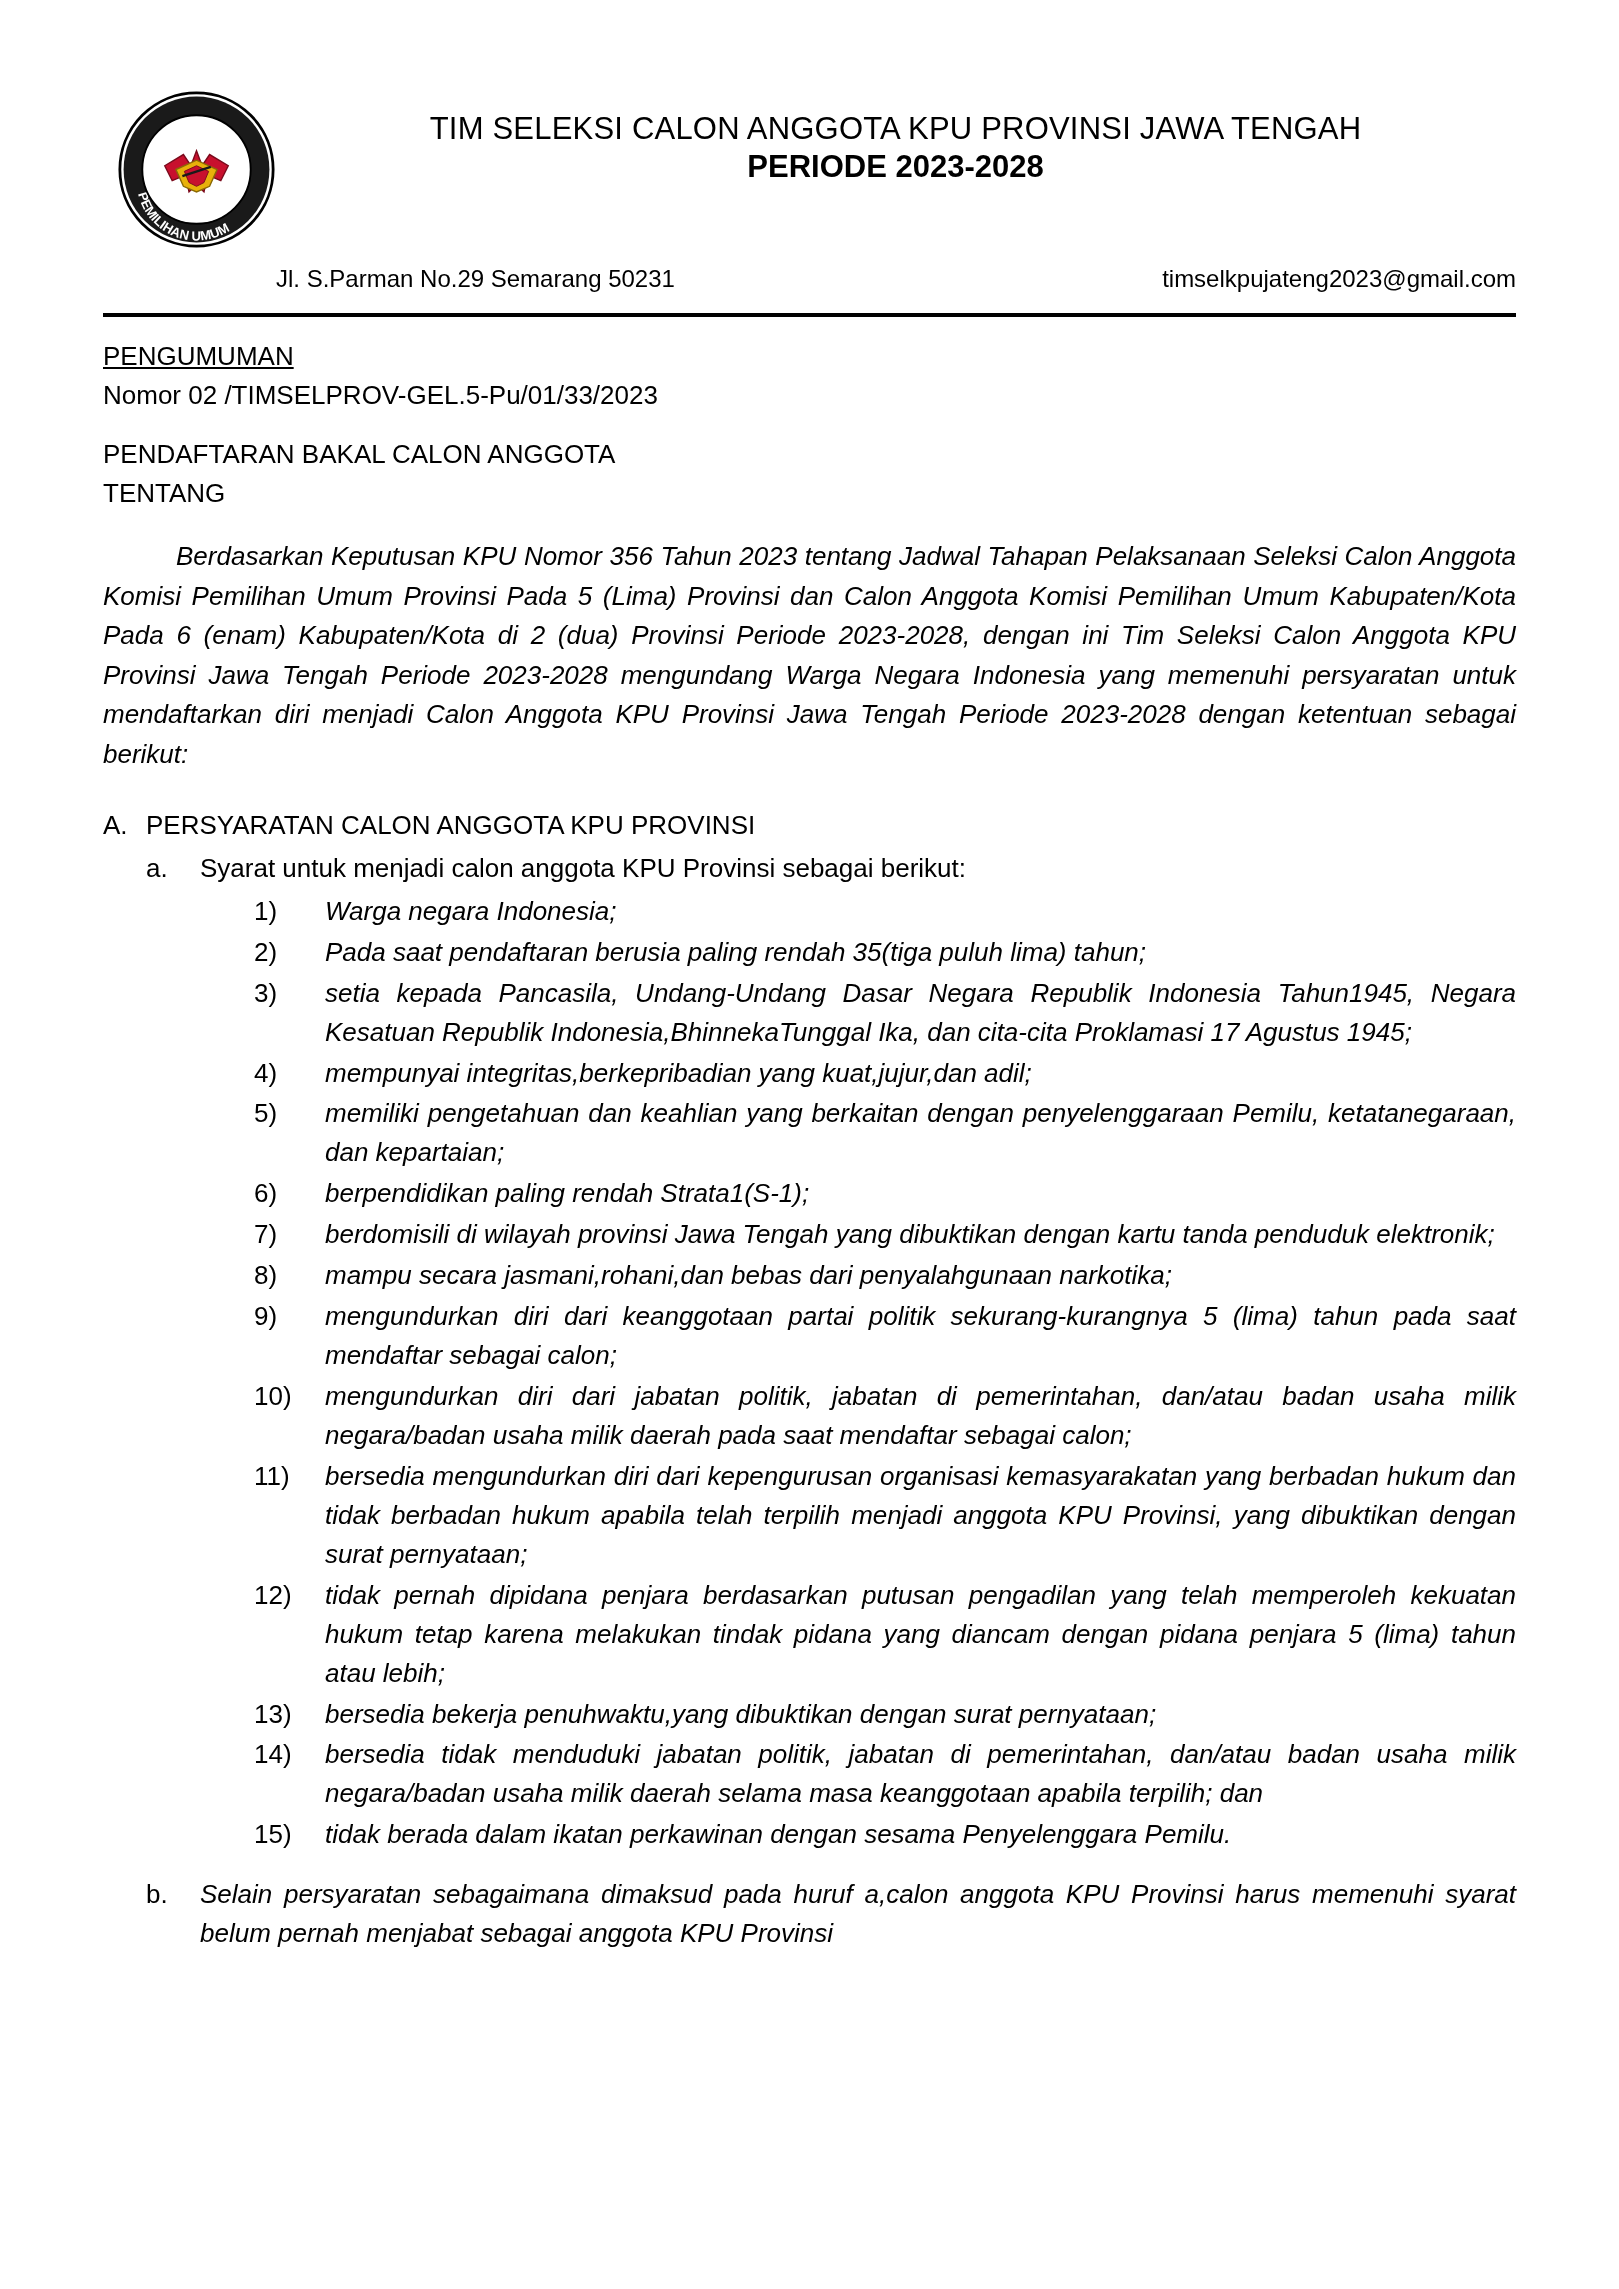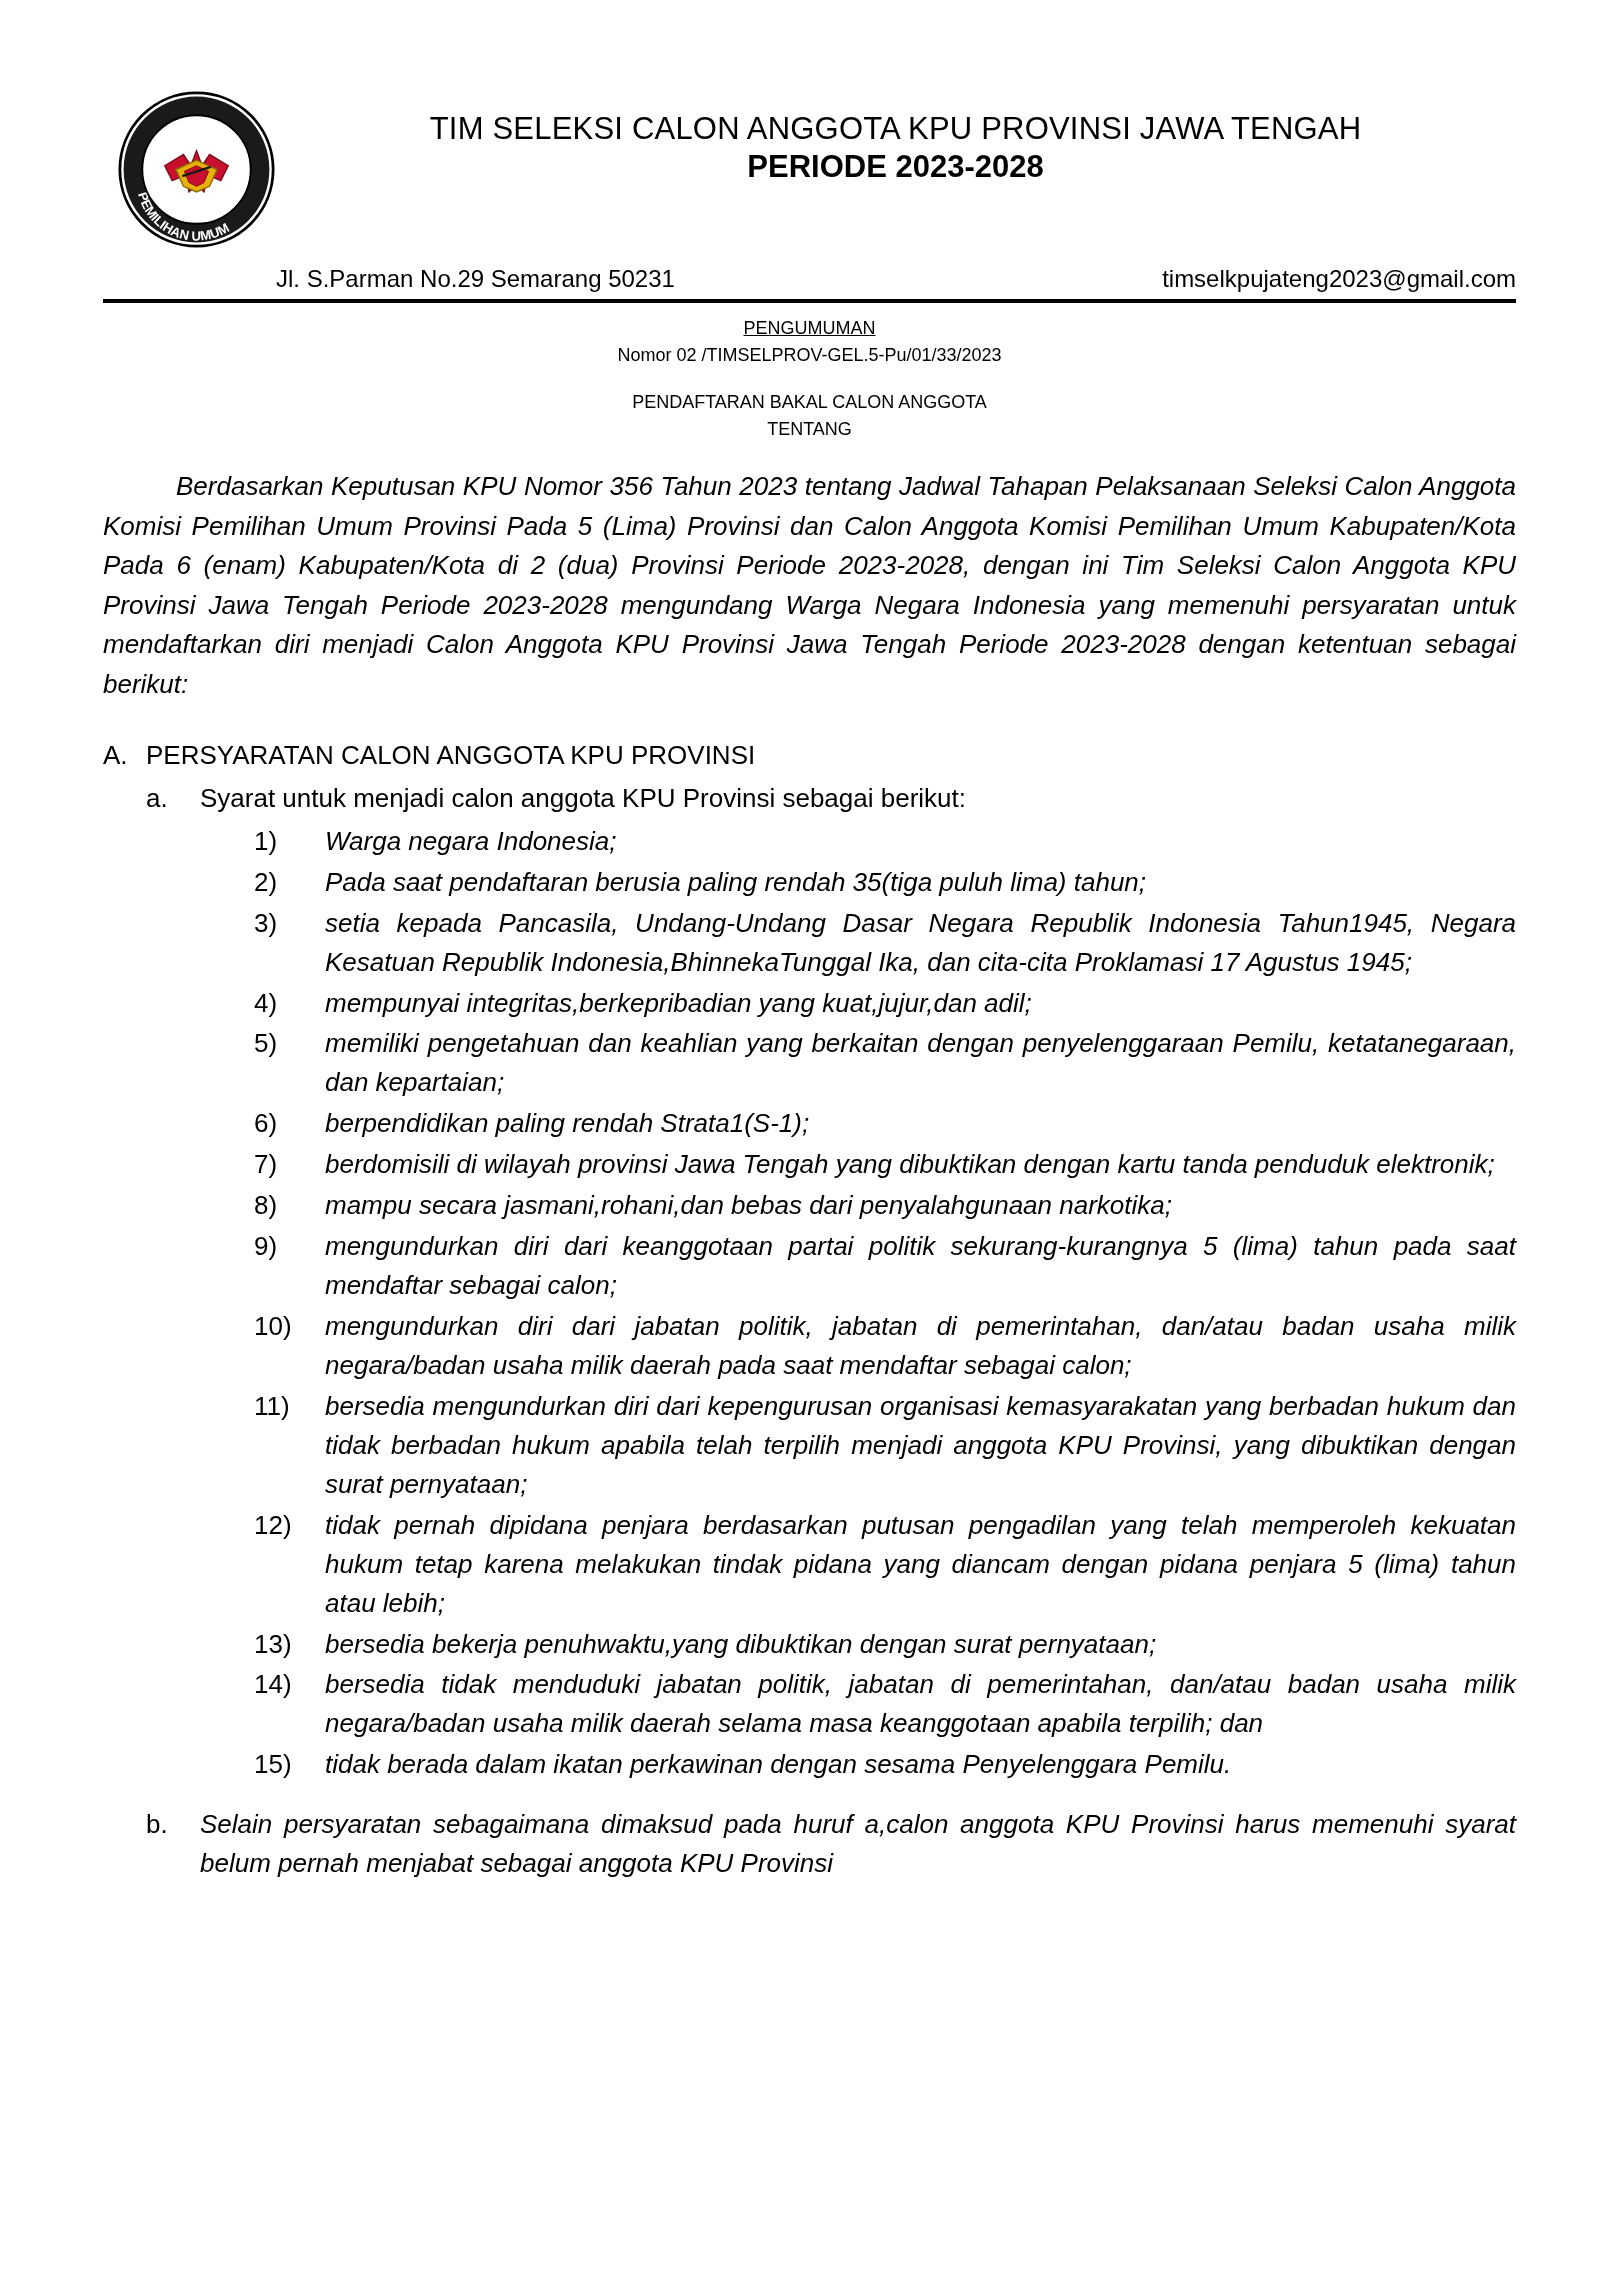--- a/index.html
+++ b/index.html
@@ -50,33 +50,32 @@
     font-weight: bold;
     line-height: 1.25;
   }
   .addr-row {
     display: flex;
     justify-content: space-between;
     align-items: flex-end;
     font-size: 24px;
     margin-top: 17px;
     padding-left: 173px;
-    padding-bottom: 6px;
+    padding-bottom: 20px;
   }
   .rule {
     border: none;
     border-top: 4.7px solid #000;
     margin: 0 0 0 0;
   }
 
   
   .title-block {
-    text-align: center;
-    margin-top: 12px;
-    font-size: 18px;
+    margin-top: 20px;
+    font-size: 26px;
     line-height: 1.5;
   }
   .title-underline {
     text-decoration: underline;
   }
   .title-gap {
     height: 20.5px;
   }
 
   

